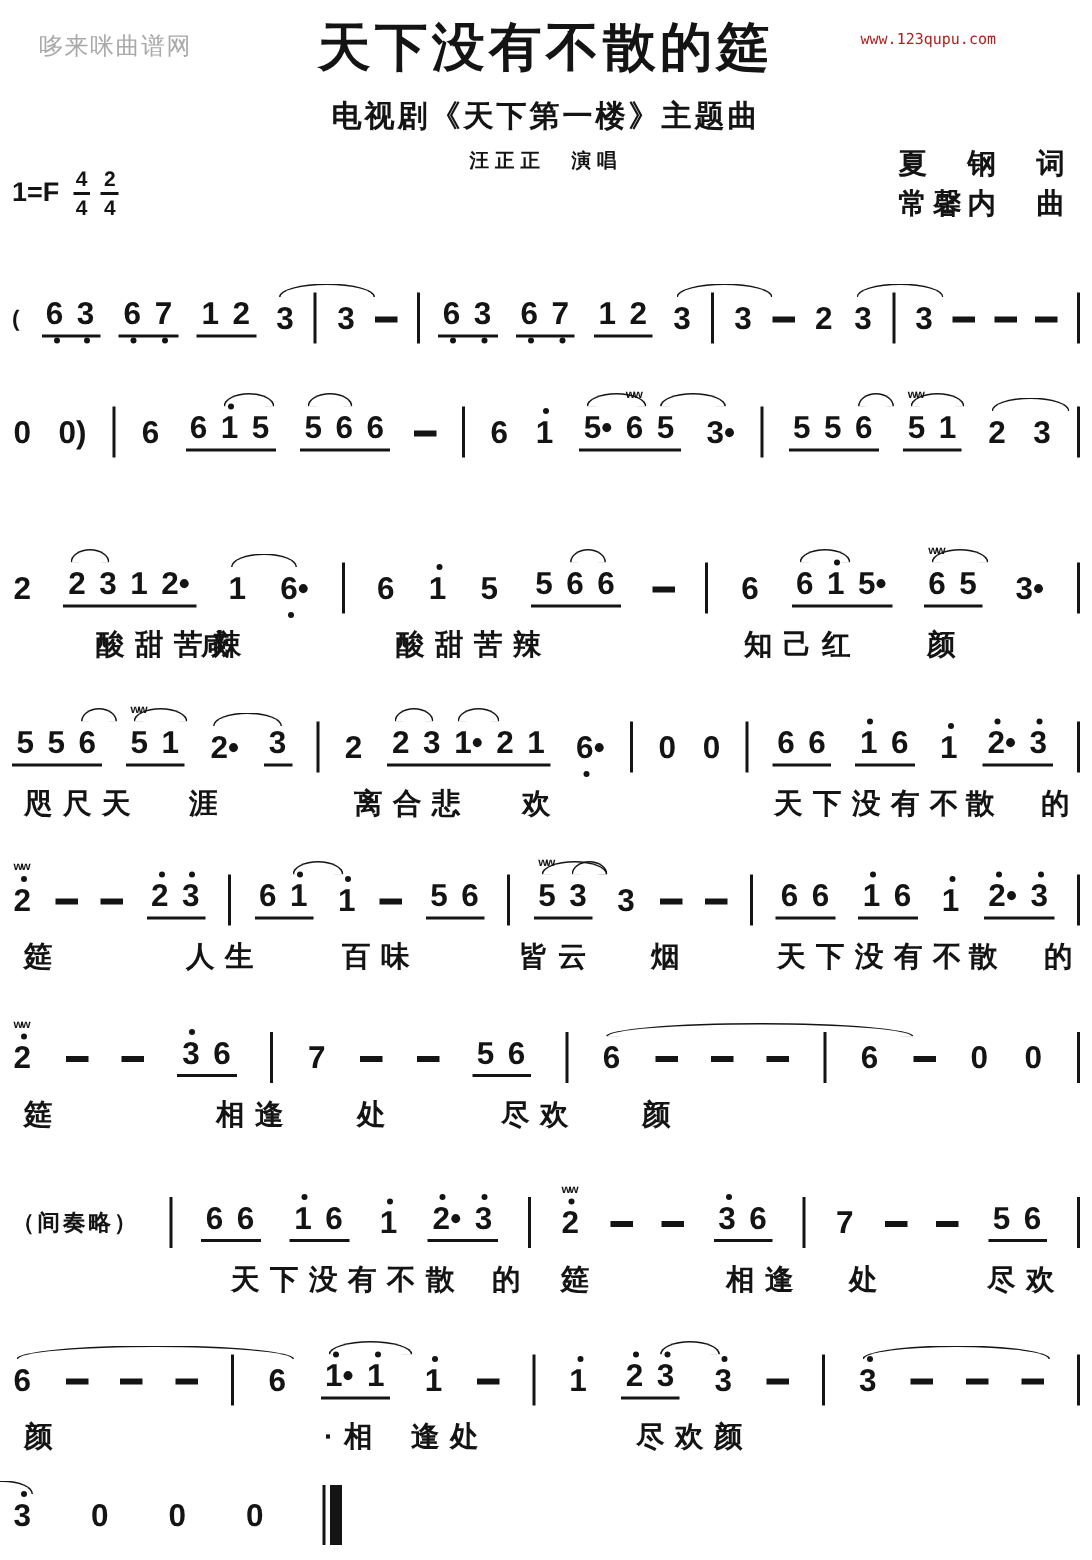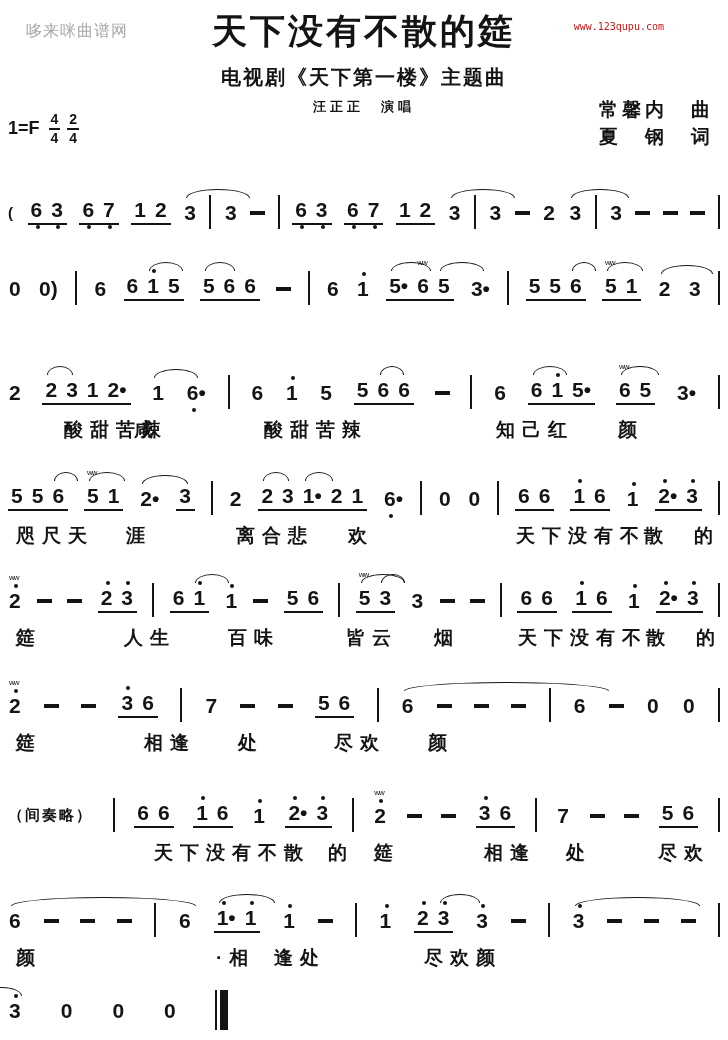--- a/index.html
+++ b/index.html
@@ -24,21 +24,21 @@
   .system{position:relative;box-sizing:border-box;}
   .nrow{display:flex;align-items:center;justify-content:space-between;height:46px;position:relative;}
   .nrow.start{justify-content:flex-start;}
   .nrow.start>*{margin-right:38px;}
   .note{position:relative;font-size:21px;font-weight:700;line-height:1;padding:0 1px;white-space:nowrap;}
   .beam{display:flex;align-items:flex-end;border-bottom:2px solid #141414;padding:0 2px 3px;position:relative;}
   .beam .note{margin-right:7px;}
   .beam .note:last-child{margin-right:1px;}
   .oda{position:absolute;top:-6px;left:6px;width:4px;height:4px;border-radius:50%;background:#141414;}
   .odb{position:absolute;bottom:-9px;left:6px;width:4px;height:4px;border-radius:50%;background:#141414;}
-  .mord{position:absolute;top:-16px;left:1px;font-size:8px;font-weight:400;letter-spacing:-1px;line-height:1;}
+  .mord{position:absolute;top:-16px;left:1px;font-size:8px;font-weight:700;letter-spacing:-1px;line-height:1;}
   .arc{position:absolute;top:-13px;left:3px;height:9px;border:1.6px solid #141414;border-bottom:none;
        border-radius:50% 50% 0 0 / 100% 100% 0 0;pointer-events:none;box-sizing:border-box;}
   .dash{width:15px;height:4px;background:#141414;margin-top:2px;flex:none;}
   .barline{width:2px;height:34px;background:#141414;flex:none;}
   .final{display:flex;align-items:center;gap:3px;height:40px;flex:none;}
   .final .b1{width:2px;height:40px;background:#141414;}
   .final .b2{width:8px;height:40px;background:#141414;}
   .ntext{font-size:15px;font-weight:700;letter-spacing:2px;white-space:nowrap;}
   .lyrics{position:absolute;left:0;right:0;top:48px;height:28px;}
   .lseg{position:absolute;top:0;font-size:19px;font-weight:700;letter-spacing:7px;white-space:nowrap;}
@@ -47,22 +47,22 @@
 <body>
 
 <div class="wm wm-left">哆来咪曲谱网</div>
 <div class="wm wm-right">www.123qupu.com</div>
 
 <h1 class="title">天下没有不散的筵</h1>
 <div class="sub1">电视剧《天下第一楼》主题曲</div>
 <div class="sub2">汪正正　演唱</div>
 
 <div class="credits">
+  <div>夏　钢　词</div>
   <div>常馨内　曲</div>
-  <div>夏　钢　词</div>
 </div>
 
 <div class="keysig">
   <span>1=F</span>
   <span id="meters" style="display:inline-flex;gap:7px;">
       <div class="frac">
         <div class="ft">4</div>
         <div class="fb">4</div>
       </div>
       <div class="frac">

